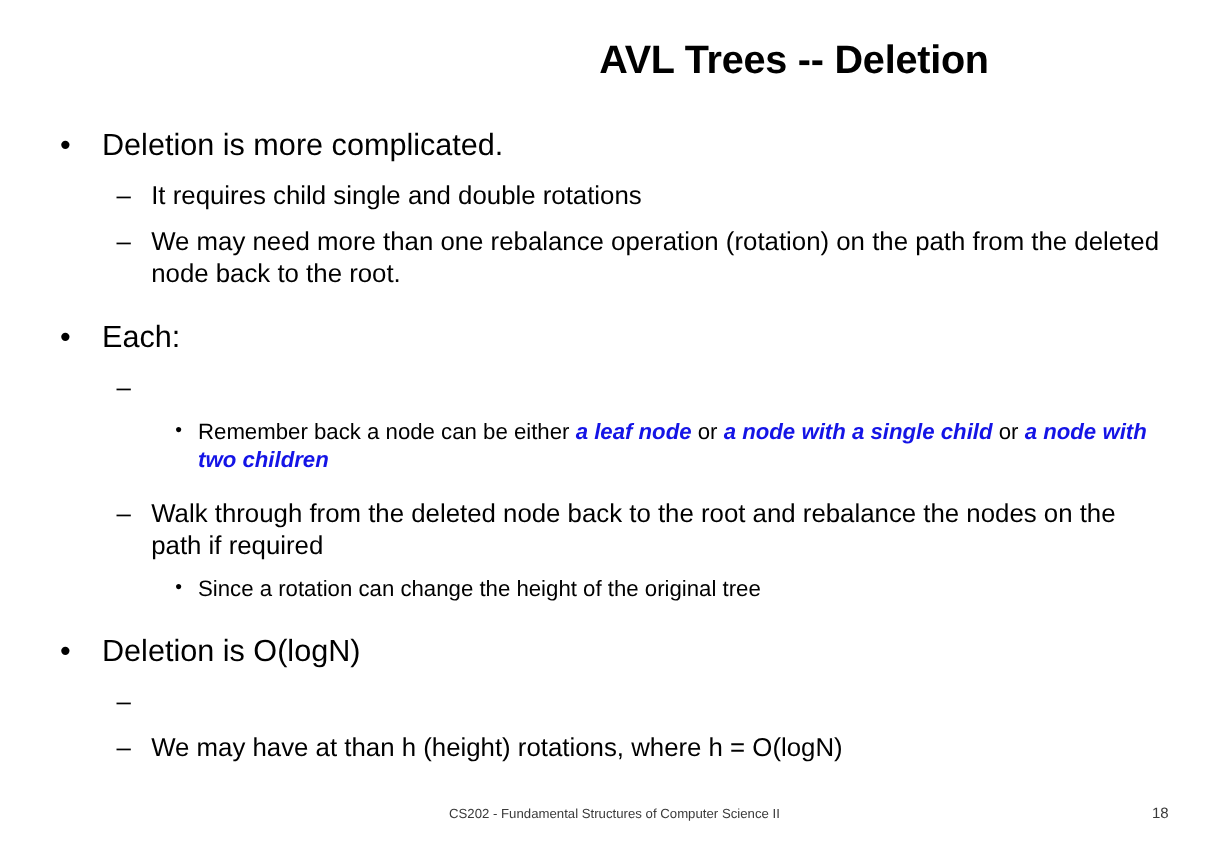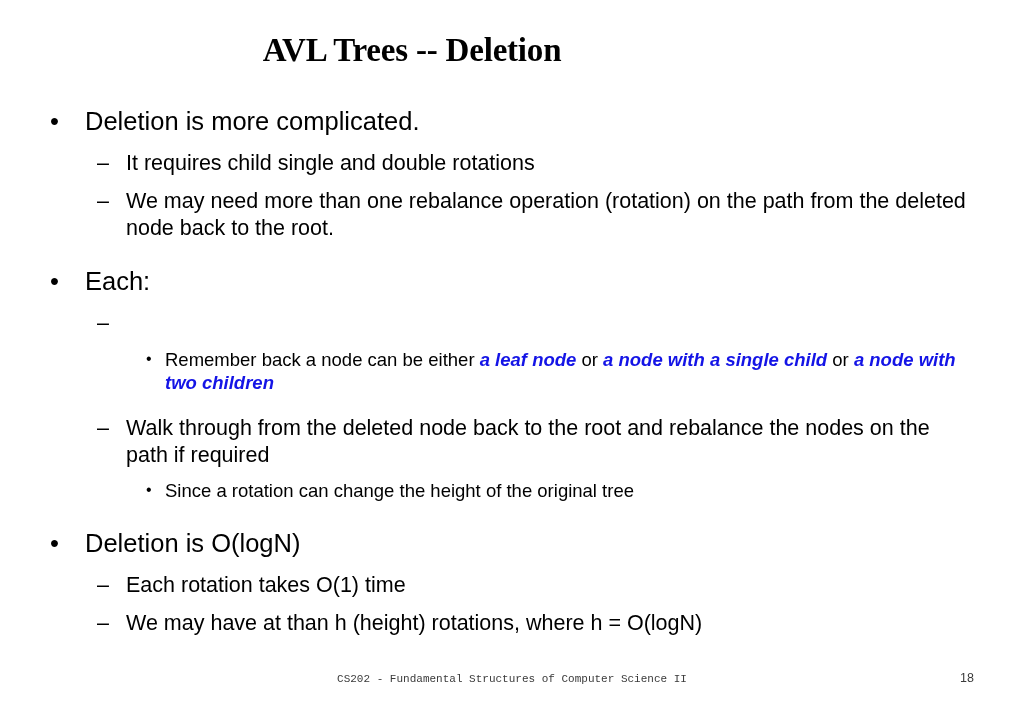--- a/index.html
+++ b/index.html
@@ -21,27 +21,26 @@
     inset: 0;
     background: #ffffff;
   }
 
   
   .slide-title {
     position: absolute;
     top: 32px;
     left: 0;
     width: 824px;
-    text-align: center;
+    text-align: right;
     font-size: 33px;
     font-weight: bold;
     letter-spacing: -0.2px;
     color: #000000;
     line-height: 1.1;
-    font-family: Liberation Serif, serif;
   }
 
   
   .body-area {
     position: absolute;
     top: 106px;
     left: 0;
     width: 1024px;
   }
 
@@ -111,21 +110,21 @@
   .gap-md { height: 20px; }
   .gap-lg { height: 24px; }
 
   
   .footer-note {
     position: absolute;
     top: 673px;
     left: 0;
     width: 1024px;
     text-align: center;
-    font-family: Liberation Mono, monospace;
+    font-family: Liberation Sans, sans-serif;
     font-size: 11px;
     color: #3a3a3a;
   }
   .page-number {
     position: absolute;
     top: 671px;
     left: 960px;
     width: 40px;
     text-align: left;
     font-family: Liberation Sans, sans-serif;
@@ -199,21 +198,20 @@
 
     <div class="lvl1 bullet-row">
       <span class="marker">•</span>
       <span>Deletion is O(logN)</span>
     </div>
 
     <div class="gap-sm"></div>
 
     <div class="lvl2 bullet-row">
       <span class="marker">–</span>
-      <span>Each rotation takes O(1) time</span>
     </div>
 
     <div class="gap-sm"></div>
 
     <div class="lvl2 bullet-row">
       <span class="marker">–</span>
       <span>We may have at than h (height) rotations, where h = O(logN)</span>
     </div>
 
   </div>

